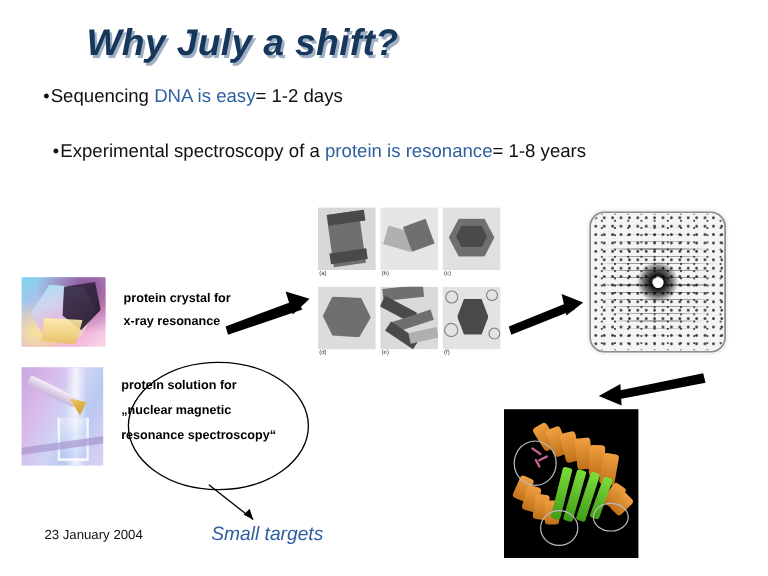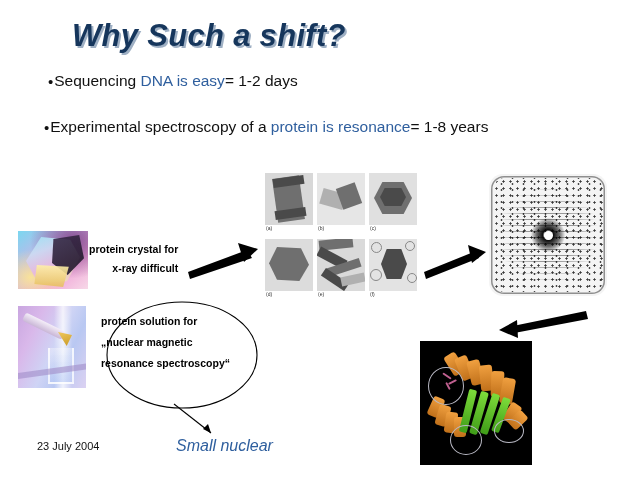--- a/index.html
+++ b/index.html
@@ -38,21 +38,21 @@
     font-size: 15.5px;
     color: #111111;
     white-space: nowrap;
   }
   .bullet .dot {
     font-size: 15px;
     vertical-align: middle;
     margin-right: 1px;
   }
   .blue { color: #2f5f9e; }
-  #bullet1 { left: 48px; top: 72px; }
+  #bullet1 { left: 36px; top: 72px; }
   #bullet2 { left: 44px; top: 118px; }
 
   
   #photo-crystal {
     position: absolute;
     left: 18px;
     top: 231px;
     width: 70px;
     height: 58px;
     background:
@@ -119,21 +119,21 @@
 
   
   .caption {
     position: absolute;
     font-size: 10.5px;
     font-weight: bold;
     color: #000000;
     line-height: 19px;
     white-space: nowrap;
   }
-  #caption-crystal { left: 89px; top: 240px; text-align: right; }
+  #caption-crystal { left: 103px; top: 240px; }
   #caption-nmr     { left: 101px; top: 311px; line-height: 21px; }
 
   
   #crystal-grid {
     position: absolute;
     left: 265px;
     top: 173px;
     width: 152px;
     height: 132px;
     background: #ffffff;
@@ -269,21 +269,21 @@
     font-style: italic;
     color: #2f5f9e;
     white-space: nowrap;
   }
 </style>
 </head>
 <body>
 
 <div id="slide">
 
-  <div id="title">Why Such a shift?</div>
+  <div id="title">Why July a shift?</div>
 
   <div class="bullet" id="bullet1">
     <span class="dot">•</span><span>Sequencing </span><span class="blue">DNA is easy</span><span>= 1-2 days</span>
   </div>
 
   <div class="bullet" id="bullet2">
     <span class="dot">•</span><span>Experimental spectroscopy of a </span><span class="blue">protein is resonance</span><span>= 1-8 years</span>
   </div>
 
   <div id="photo-crystal">
@@ -295,21 +295,21 @@
   <div id="photo-solution">
     <div class="hilite"></div>
     <div class="pip-body"></div>
     <div class="pip-tip"></div>
     <div class="tube"></div>
     <div class="rack"></div>
   </div>
 
   <div class="caption" id="caption-crystal">
     <div>protein crystal for</div>
-    <div>x-ray difficult</div>
+    <div>x-ray resonance</div>
   </div>
 
   <div class="caption" id="caption-nmr">
     <div>protein solution for</div>
     <div>„nuclear magnetic</div>
     <div>resonance spectroscopy“</div>
   </div>
 
   <div id="crystal-grid">
     <div class="cg-row r1">
@@ -386,22 +386,22 @@
 
     <div class="loop" style="left:8px;top:26px;width:34px;height:36px;"></div>
     <div class="loop" style="left:74px;top:78px;width:28px;height:22px;"></div>
     <div class="loop" style="left:30px;top:84px;width:30px;height:28px;"></div>
 
     <div class="ligand" style="left:22px;top:34px;width:10px;height:2px;transform:rotate(34deg);"></div>
     <div class="ligand" style="left:28px;top:40px;width:9px;height:2px;transform:rotate(-26deg);"></div>
     <div class="ligand" style="left:24px;top:44px;width:8px;height:2px;transform:rotate(62deg);"></div>
   </div>
 
-  <div id="date">23 July 2004</div>
-  <div id="small-targets">Small nuclear</div>
+  <div id="date">23 January 2004</div>
+  <div id="small-targets">Small targets</div>
 
   <svg id="overlay" viewBox="0 0 640 480">
 
     <g>
       <polygon points="188,272 247,250 252,258 190,279" fill="#000000"></polygon>
       <polygon points="238,243 258,249 244,262" fill="#000000"></polygon>
     </g>
 
     <g>
       <polygon points="424,272 476,251 479,258 426,279" fill="#000000"></polygon>

